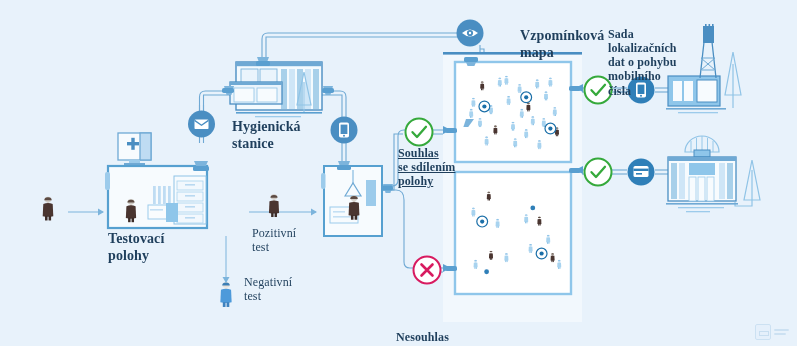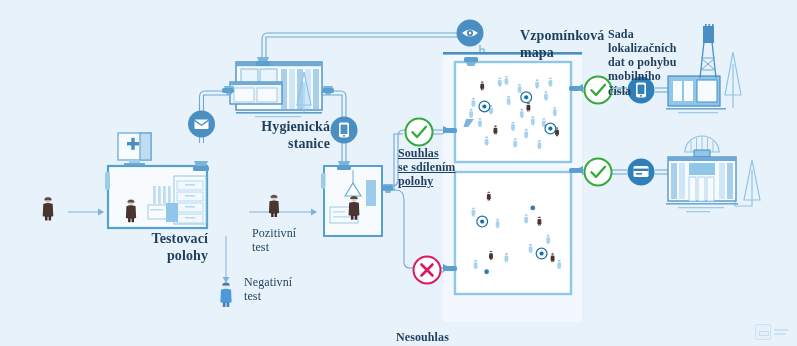--- a/index.html
+++ b/index.html
@@ -15,21 +15,21 @@
     position:absolute;
     color:#1f3f5c;
     font-family:"Liberation Serif", serif;
     font-weight:bold;
     line-height:1.18;
     letter-spacing:.1px;
     white-space:pre-line;
   }
   .lbl.sm{font-size:12px;font-weight:bold;}
   .lbl.lg{font-size:14px;}
-  .ctr{text-align:right;}
+  .ctr{text-align:left;}
   svg{display:block;overflow:visible;}
   .wm{position:absolute;right:8px;bottom:6px;display:flex;align-items:center;gap:3px;opacity:.30;}
   .wm-box{width:14px;height:14px;border:1.2px solid #8fbde0;border-radius:2px;position:relative;background:#dfeefb;}
   .wm-box:before{content:"";position:absolute;left:3px;top:5.5px;width:8px;height:3px;border:1px solid #7fb2d8;}
   .wm-txt{display:flex;flex-direction:column;gap:1.5px;}
   .wm-txt i{display:block;height:2.4px;background:#8fbde0;border-radius:1px;}
   .wm-txt i:nth-child(1){width:15px;}
   .wm-txt i:nth-child(2){width:12px;}
 </style>
 </head>

